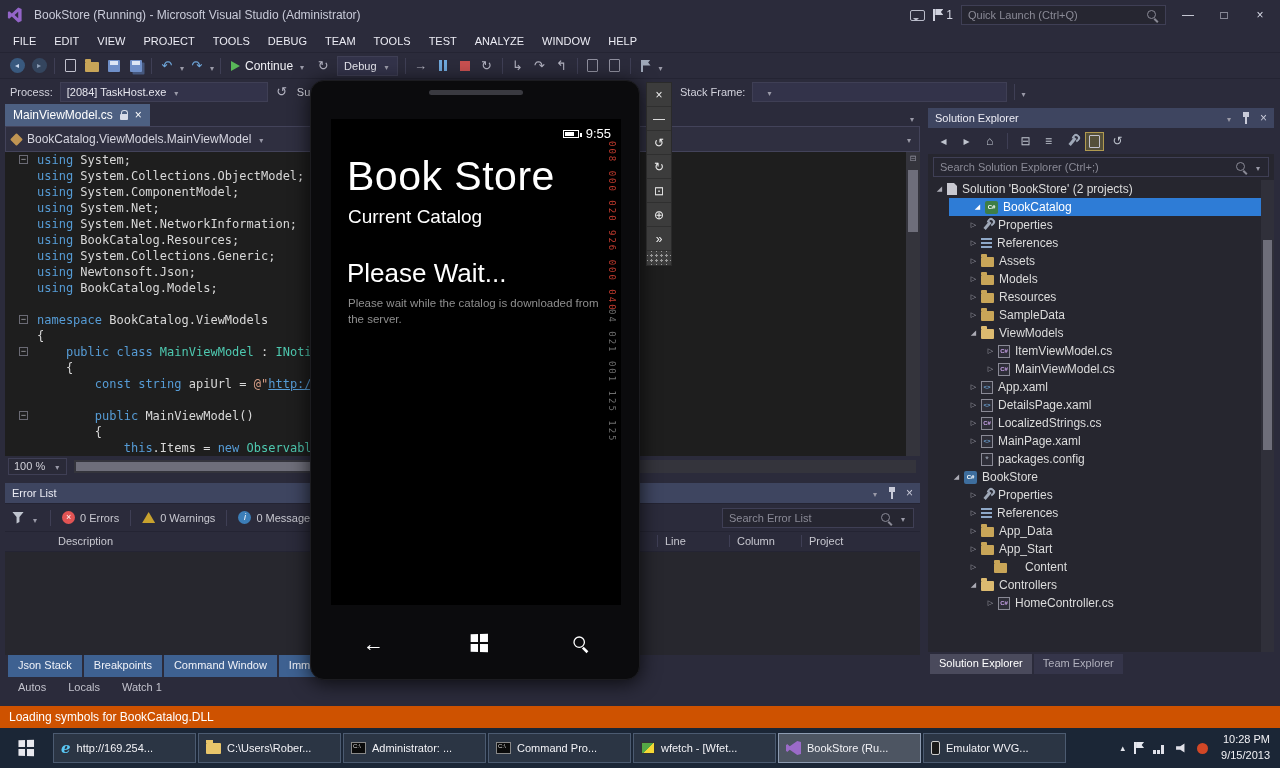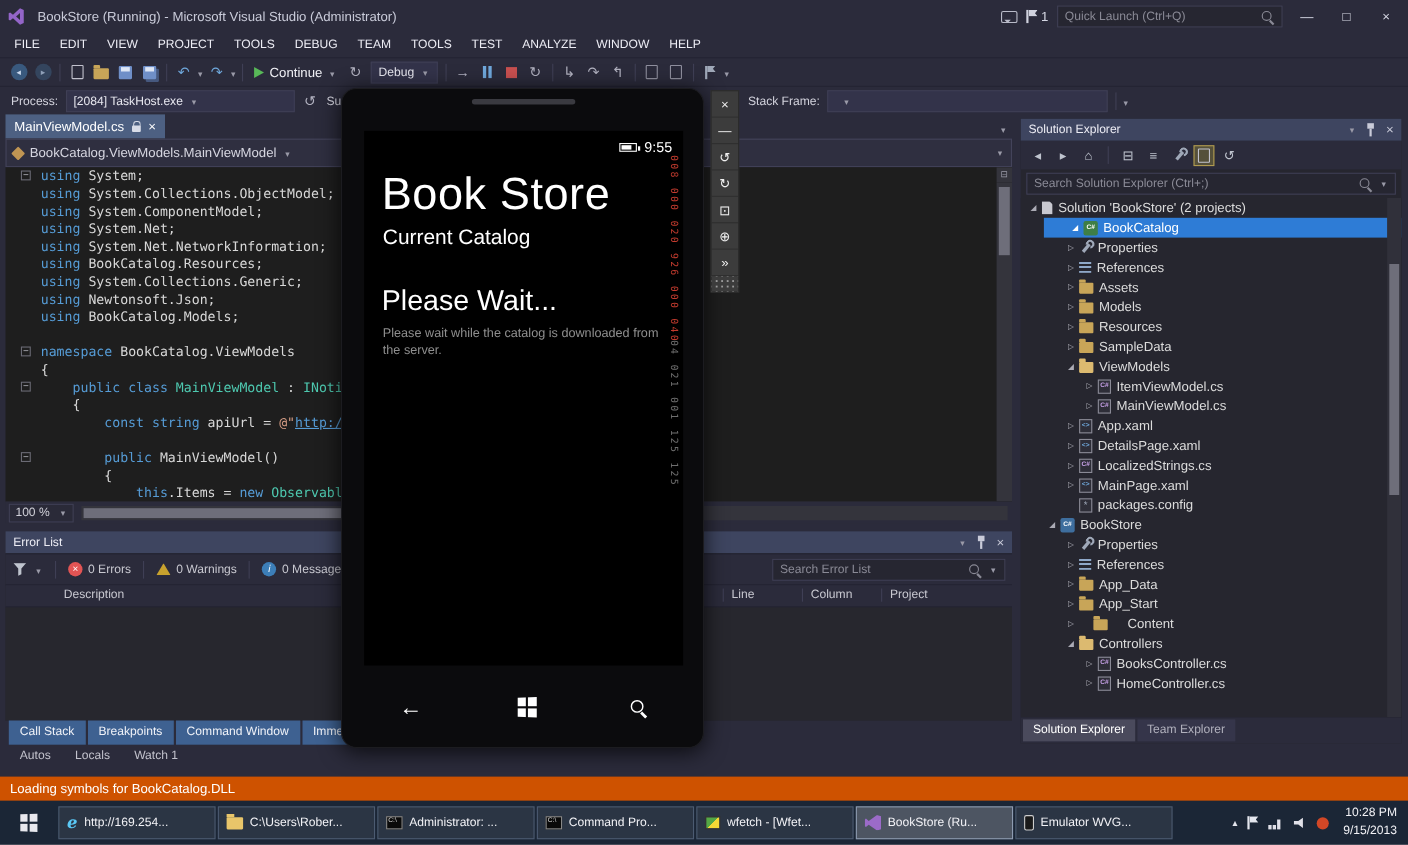--- a/index.html
+++ b/index.html
@@ -96,21 +96,21 @@
   .ph-icons{margin-left:auto;display:flex;gap:9px;align-items:center;color:#C9CBD9;font-size:10px;}
   .pin-ic{position:relative;width:9px;height:12px;}
   .pin-ic::before{content:"";position:absolute;left:3.5px;top:5px;width:2px;height:7px;background:currentColor;}
   .pin-ic::after{content:"";position:absolute;left:1.5px;top:0;width:6px;height:5px;background:currentColor;}
   .el-toolbar{height:28px;display:flex;align-items:center;gap:7px;padding:0 7px;background:var(--chrome);border-top:1px solid #242433;position:relative;}
   .funnel-ic{width:12px;height:12px;background:#BFC4CE;clip-path:polygon(0 0,100% 0,62% 45%,62% 88%,38% 100%,38% 45%);}
   .badge{display:flex;align-items:center;gap:5px;font-size:11px;color:#C8C8D0;white-space:nowrap;}
   .err-ic{width:13px;height:13px;border-radius:50%;background:#E25454;color:#FFF;font-size:9px;line-height:13px;text-align:center;flex:none;}
   .warn-ic{width:13px;height:11px;background:#C8A22E;clip-path:polygon(50% 0,100% 100%,0 100%);flex:none;}
   .info-ic{width:13px;height:13px;border-radius:50%;background:#3C7EB8;color:#FFF;font-size:9px;font-style:italic;line-height:13px;text-align:center;flex:none;}
-  .el-search{position:absolute;right:6px;top:4px;width:212px;}
+  .el-search{position:absolute;right:6px;top:4px;width:192px;}
   .el-cols{position:relative;height:21px;background:var(--chrome);border-top:1px solid #242433;border-bottom:1px solid #242433;}
   .el-col{position:absolute;top:3px;font-size:11px;color:#C8C8D0;padding-left:7px;}
   .el-col.sep{border-left:1px solid var(--border);}
   .el-body{height:103px;background:#27272E;}
 
   
   .debug-tabs{position:absolute;left:3px;top:551px;height:22px;display:flex;gap:2px;}
   .dtab{background:#3E6191;color:#F0F2F8;font-size:11px;padding:4px 10px;white-space:nowrap;}
   .watch-tabs{position:absolute;left:3px;top:573px;height:22px;display:flex;gap:2px;}
   .wtab{color:#C2C2CC;font-size:11px;padding:4px 10px;white-space:nowrap;}
@@ -486,21 +486,21 @@
       <div class="el-cols" id="el-cols">
           <span class="el-col" style="left: 46px;">Description</span>
           <span class="el-col sep" style="left: 652px;">Line</span>
           <span class="el-col sep" style="left: 724px;">Column</span>
           <span class="el-col sep" style="left: 796px;">Project</span>
         </div>
       <div class="el-body"></div>
     </div>
 
     <div class="debug-tabs" id="debug-tabs">
-        <span class="dtab">Call Stack</span>
+        <span class="dtab">Json Stack</span>
         <span class="dtab">Breakpoints</span>
         <span class="dtab">Command Window</span>
         <span class="dtab">Immediate Window</span>
       </div>
     <div class="watch-tabs" id="watch-tabs">
         <span class="wtab">Autos</span>
         <span class="wtab">Locals</span>
         <span class="wtab">Watch 1</span>
       </div>
   </div>
@@ -646,25 +646,20 @@
           <span class="tlabel">Content</span>
         </div>
         <div class="tree-row" style="padding-left: 38px;">
           <span class="tarrow">◢</span>
           <span class="ticon ic-folder open"></span>
           <span class="tlabel">Controllers</span>
         </div>
         <div class="tree-row" style="padding-left: 55px;">
           <span class="tarrow">▷</span>
           <span class="ticon ic-cs"></span>
-          <span class="tlabel">BooksController.cs</span>
-        </div>
-        <div class="tree-row" style="padding-left: 55px;">
-          <span class="tarrow">▷</span>
-          <span class="ticon ic-cs"></span>
           <span class="tlabel">HomeController.cs</span>
         </div>
         <div class="se-scroll">
           <div class="se-thumb"></div>
         </div>
     </div>
     <div class="se-tabs" id="se-tabs">
         <span class="setab active">Solution Explorer</span>
         <span class="setab">Team Explorer</span>
       </div>

